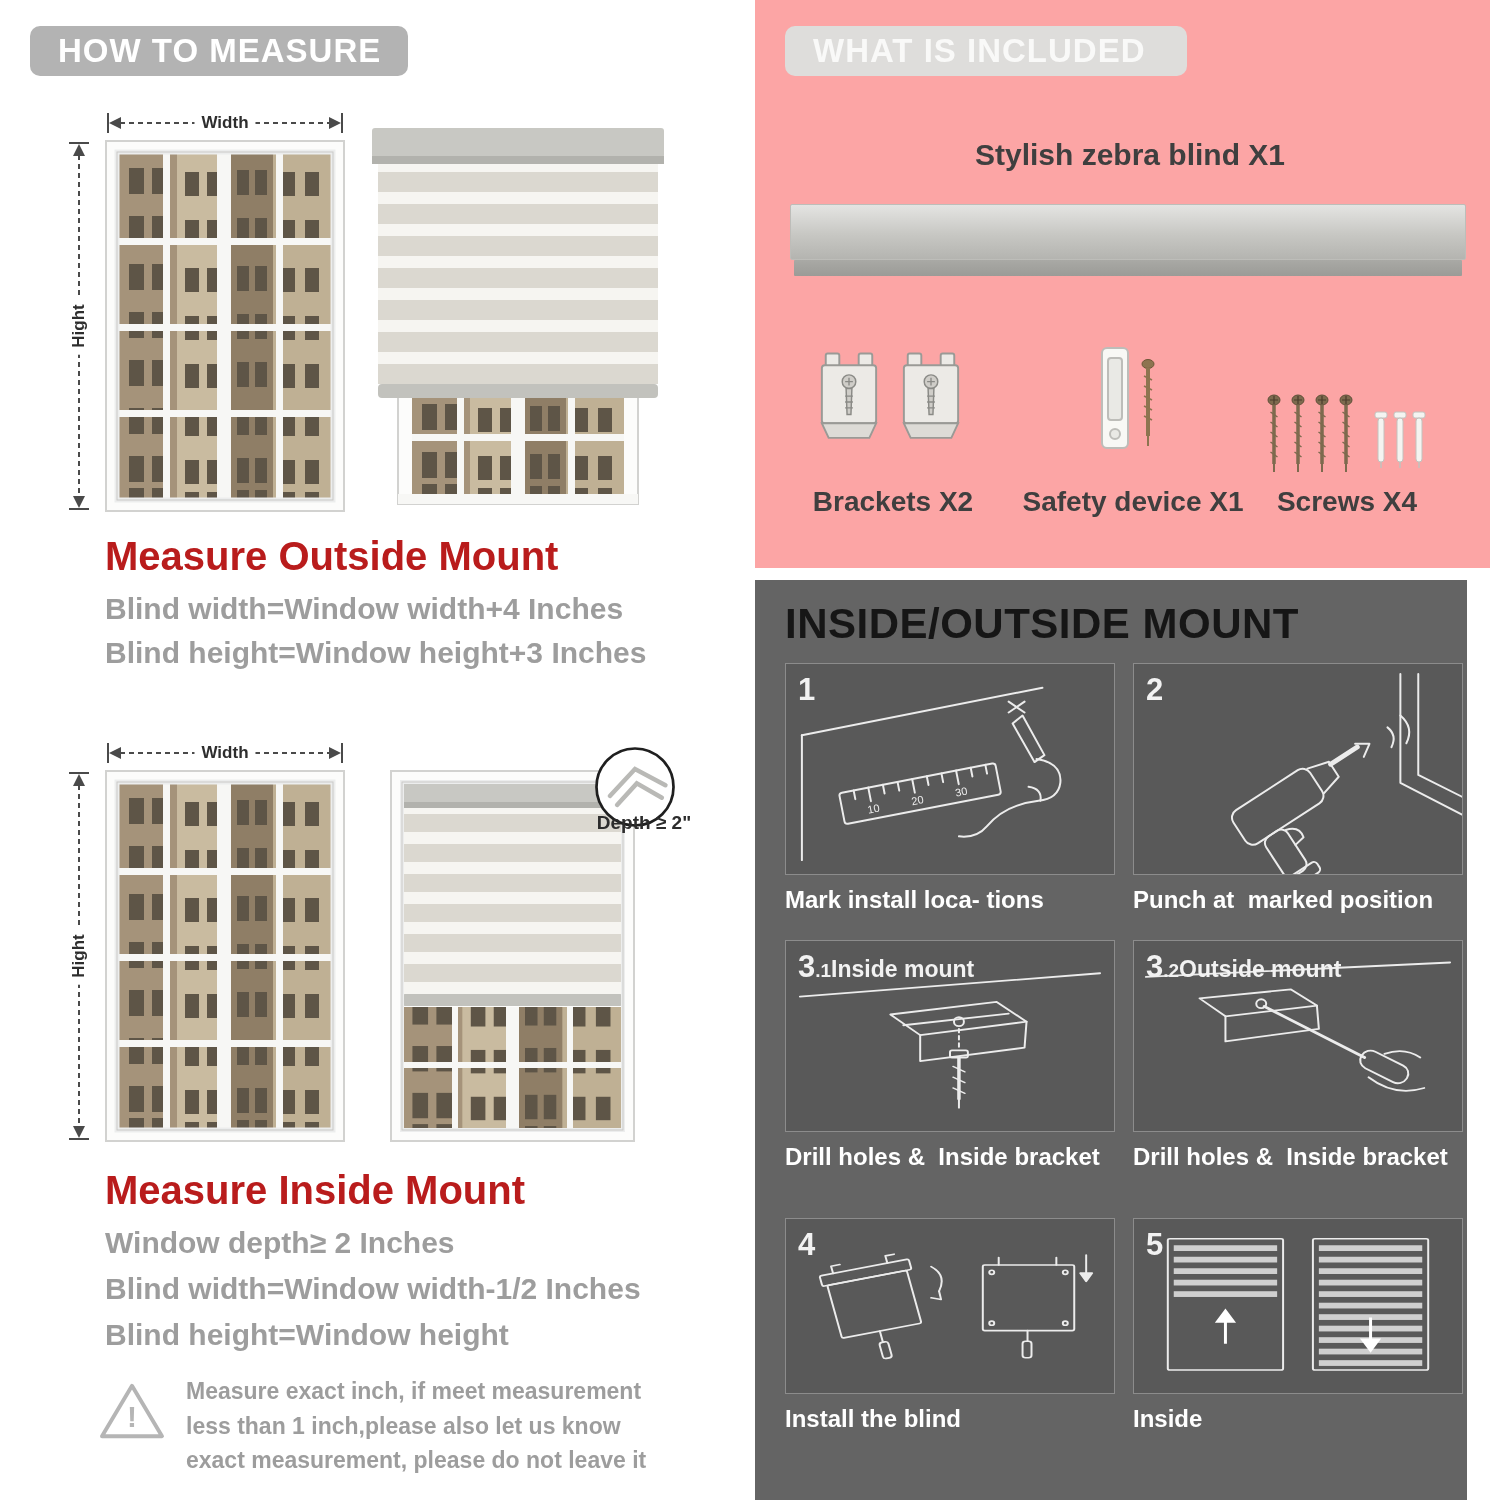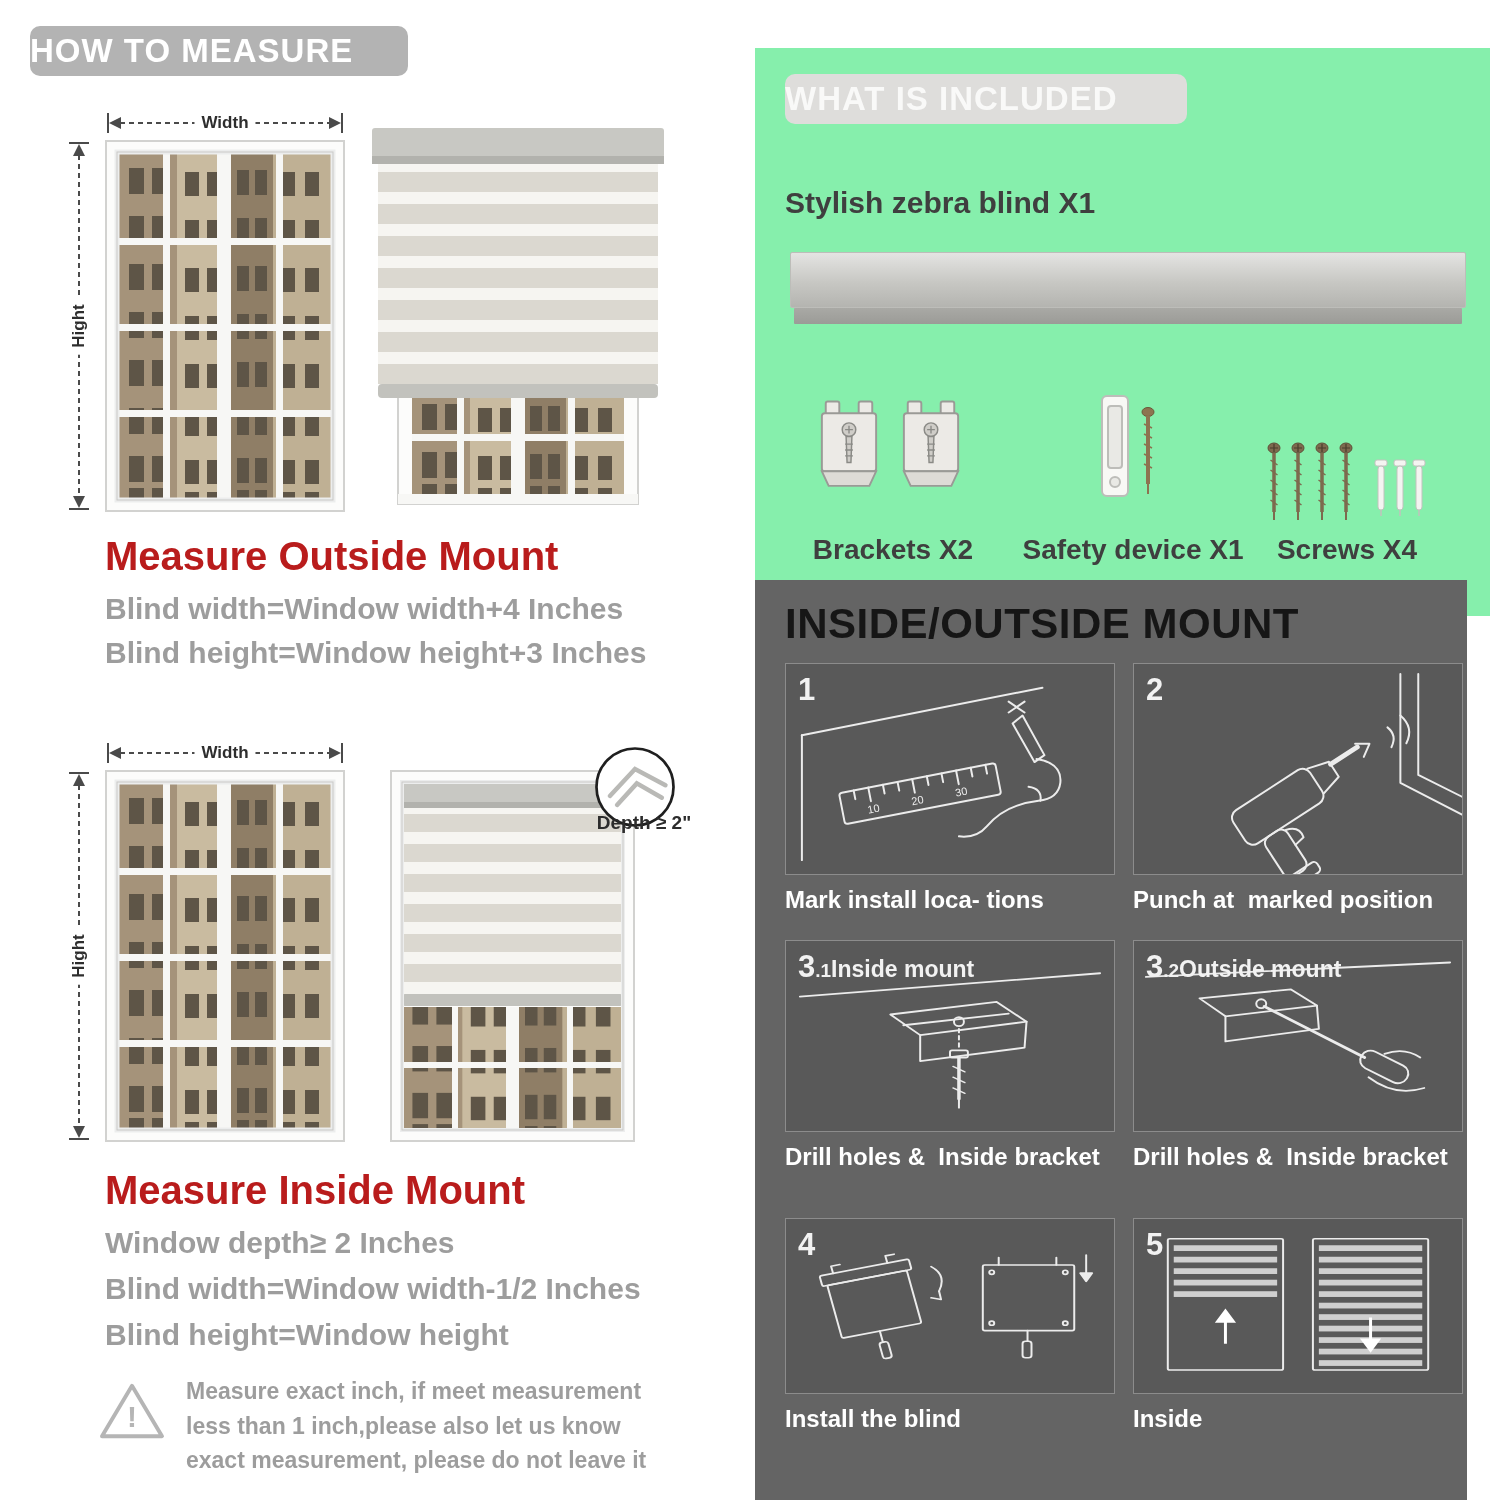--- a/index.html
+++ b/index.html
@@ -2,46 +2,46 @@
 <html><head>
 <meta charset="utf-8">
 <style>
   * { margin:0; padding:0; box-sizing:border-box; }
   html,body { background:#ffffff; font-family:"Liberation Sans", sans-serif; }
   .canvas { position:relative; width:1500px; height:1500px; background:#fff; overflow:hidden; }
 
   .pill-banner {
     position:absolute; background:#b3b3b3; border-radius:10px;
     color:#ffffff; font-weight:bold; font-size:33px; letter-spacing:1px;
-    display:flex; align-items:center; 
+    display:flex; align-items:center; padding-left:28px;
   }
   .pill-banner.light { background:#dedddb; color:#f9f9f8; }
 
   .h-title { position:absolute; font-size:40px; font-weight:bold; color:#b91c1c; }
   .g-line  { position:absolute; font-size:30px; font-weight:bold; color:#9d9d9d; }
   .note-text { position:absolute; font-size:23px; font-weight:600; color:#9d9d9d; line-height:1.5; }
 
   .measure-wrap { position:absolute; }
   .measure-wrap svg { position:absolute; inset:0; width:100%; height:100%; }
   .mlabel {
     position:absolute; left:50%; top:50%; transform:translate(-50%,-50%);
     background:#ffffff; padding:0 7px; font-size:17px; font-weight:bold; color:#2e2e2e; white-space:nowrap;
   }
   .mlabel.vert { transform:translate(-50%,-50%) rotate(-90deg); }
 
   .fig-svg { position:absolute; }
   .fig-svg > svg { width:100%; height:100%; display:block; }
 
   .depth-label { position:absolute; font-size:19px; font-weight:bold; color:#2c2c2c; text-align:center; }
 
-  .section-light { position:absolute; left:755px; top:0; width:735px; height:568px; background:#86efac;margin-top:48px; }
+  .section-light { position:absolute; left:755px; top:0; width:735px; height:568px; background:#fca5a5; }
   .section-dark  { position:absolute; left:755px; top:580px; width:712px; height:920px; background:#646464; }
 
   .item-label { position:absolute; font-size:28px; font-weight:bold; color:#3f3f3f; text-align:center; }
-  .center-label { position:absolute; font-size:30px; font-weight:bold; color:#3f3f3f; text-align:left; }
+  .center-label { position:absolute; font-size:30px; font-weight:bold; color:#3f3f3f; text-align:center; }
 
   .rail-main { position:absolute; background:linear-gradient(#e4e4e2,#c7c7c3 55%,#b4b4b0); border:1px solid #bdbdb9; border-radius:2px; }
   .rail-lip  { position:absolute; background:linear-gradient(#a9a9a5,#9b9b97); border-radius:1px; }
 
   .mount-header { position:absolute; font-size:42px; font-weight:bold; color:#161616; letter-spacing:0.5px; }
 
   .step-panel { position:absolute; background:#595959; border:1px solid #8c8c8c; }
   .step-panel svg.art { position:absolute; inset:0; width:100%; height:100%; }
   .step-head { position:absolute; top:8px; left:12px; display:flex; align-items:baseline; color:#f2f2f2; z-index:2; }
   .step-num { font-size:31px; font-weight:bold; }

